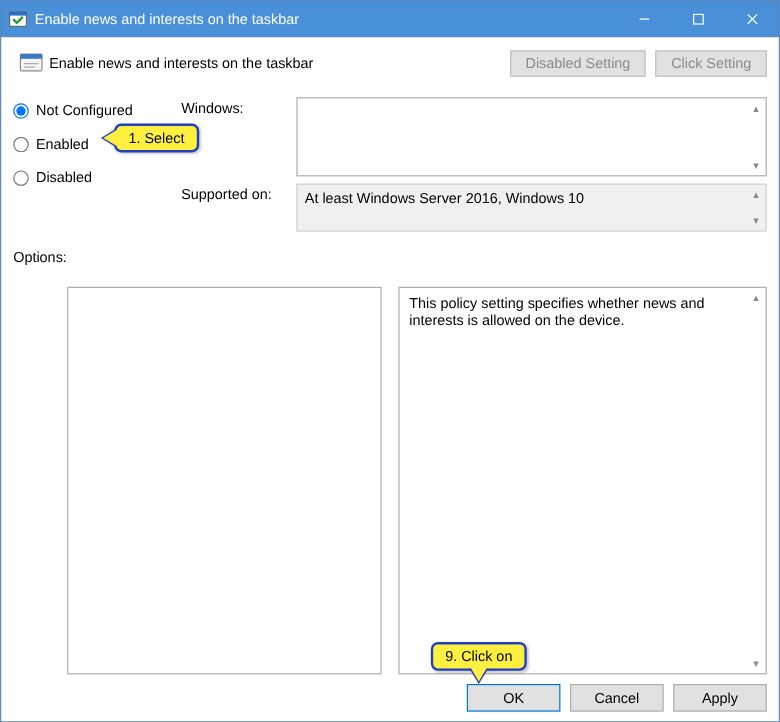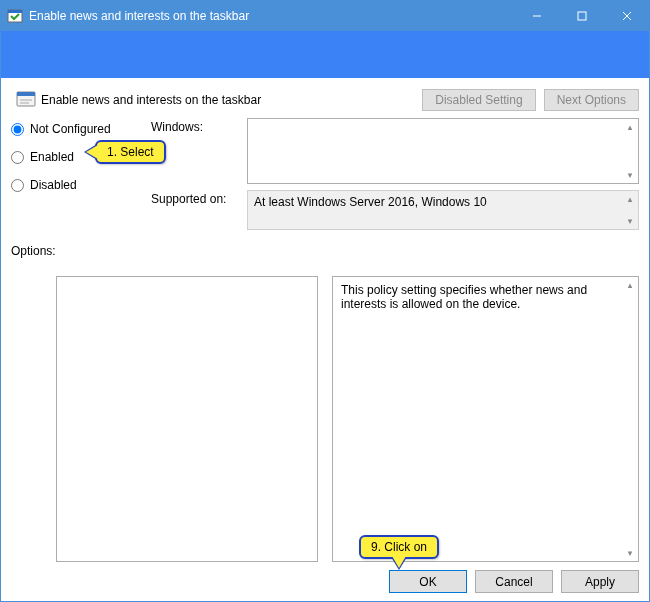--- a/index.html
+++ b/index.html
@@ -1,30 +1,30 @@
 <!DOCTYPE html>
 <html><head>
 <meta charset="utf-8">
 <style>
   * { box-sizing: border-box; font-family: "Segoe UI", Tahoma, sans-serif; font-size: 12px; }
   html, body { margin: 0; padding: 0; }
   body { background: #fff; }
-  .window { width: 650px; height: 602px; background: #3b82f6; border: 1px solid #4a90d9; display: flex; flex-direction: column; gap: 47px; }
+  .window { width: 650px; height: 602px; background: #c2410c; border: 1px solid #4a90d9; display: flex; flex-direction: column; }
   .titlebar { height: 30px; background: #4a90d9; color: #fff; display: flex; align-items: center; padding: 0 0 0 6px; }
   .titlebar-icon { width: 16px; height: 16px; margin-right: 6px; display:flex; align-items:center; justify-content:center; }
   .title-text { flex: 1; font-size: 12px; }
   .winbtns { display: flex; height: 100%; }
   .winbtn { width: 45px; height: 100%; display: flex; align-items: center; justify-content: center; color: #fff; cursor: pointer; }
   .content { flex: 1; display: flex; flex-direction: column; padding: 4px 10px 8px 10px; background:#fff; }
   .header-row { display: flex; align-items: center; height: 36px; }
   .header-icon { width: 30px; display:flex; align-items:center; justify-content:center; }
   .header-title { flex: 1; font-size: 12px; color:#000; }
   .nav-btns { display: flex; gap: 8px; }
   .nav-btn { height: 22px; padding: 0 12px; background: #e1e1e1; border: 1px solid #bfbfbf; color:#8a8a8a; font-size:12px; }
-  .config-area { display: flex; }
+  .config-area { margin-top: 10px; display: flex; }
   .radio-col { width: 140px; display:flex; flex-direction:column; gap:10px; padding-top:2px; position:relative;}
   .radio-row { display: flex; align-items: center; gap: 6px; height:18px;}
   .radio-row input { margin:0; }
   .fields-col { flex:1; display:flex; flex-direction:column; gap:6px; }
   .field-row { display:flex; align-items:flex-start; gap:6px; }
   .field-label { width:90px; text-align:left; padding-top:2px; }
   .comment-box { flex:1; height:66px; border:1px solid #adadad; background:#fff; position:relative; }
   .supported-box { flex:1; height:40px; border:1px solid #d0d0d0; background:#f0f0f0; padding:4px 6px; color:#000; position:relative;}
   .scroll-arrows { position:absolute; right:1px; top:1px; bottom:1px; width:14px; display:flex; flex-direction:column; justify-content:space-between;}
   .scroll-arrow { width:14px; height:14px; color:#888; font-size:9px; display:flex; align-items:center; justify-content:center;}
@@ -83,21 +83,21 @@
         <svg width="22" height="22" viewBox="0 0 22 22">
           <rect x="2" y="3" width="18" height="14" rx="1" fill="#f4f4f4" stroke="#888"></rect>
           <rect x="2" y="3" width="18" height="4" fill="#3b78c8"></rect>
           <line x1="5" y1="11" x2="17" y2="11" stroke="#aaa"></line>
           <line x1="5" y1="14" x2="14" y2="14" stroke="#aaa"></line>
         </svg>
       </span>
       <span class="header-title">Enable news and interests on the taskbar</span>
       <div class="nav-btns">
         <button class="nav-btn" disabled="">Disabled Setting</button>
-        <button class="nav-btn" disabled="">Next Options</button>
+        <button class="nav-btn" disabled="">Click Setting</button>
       </div>
     </div>
 
     <div class="config-area">
       <div class="radio-col">
         <label class="radio-row">
           <input type="radio" name="state" checked="" style="">
           <span>Not Configured</span>
         </label>
         <label class="radio-row">

